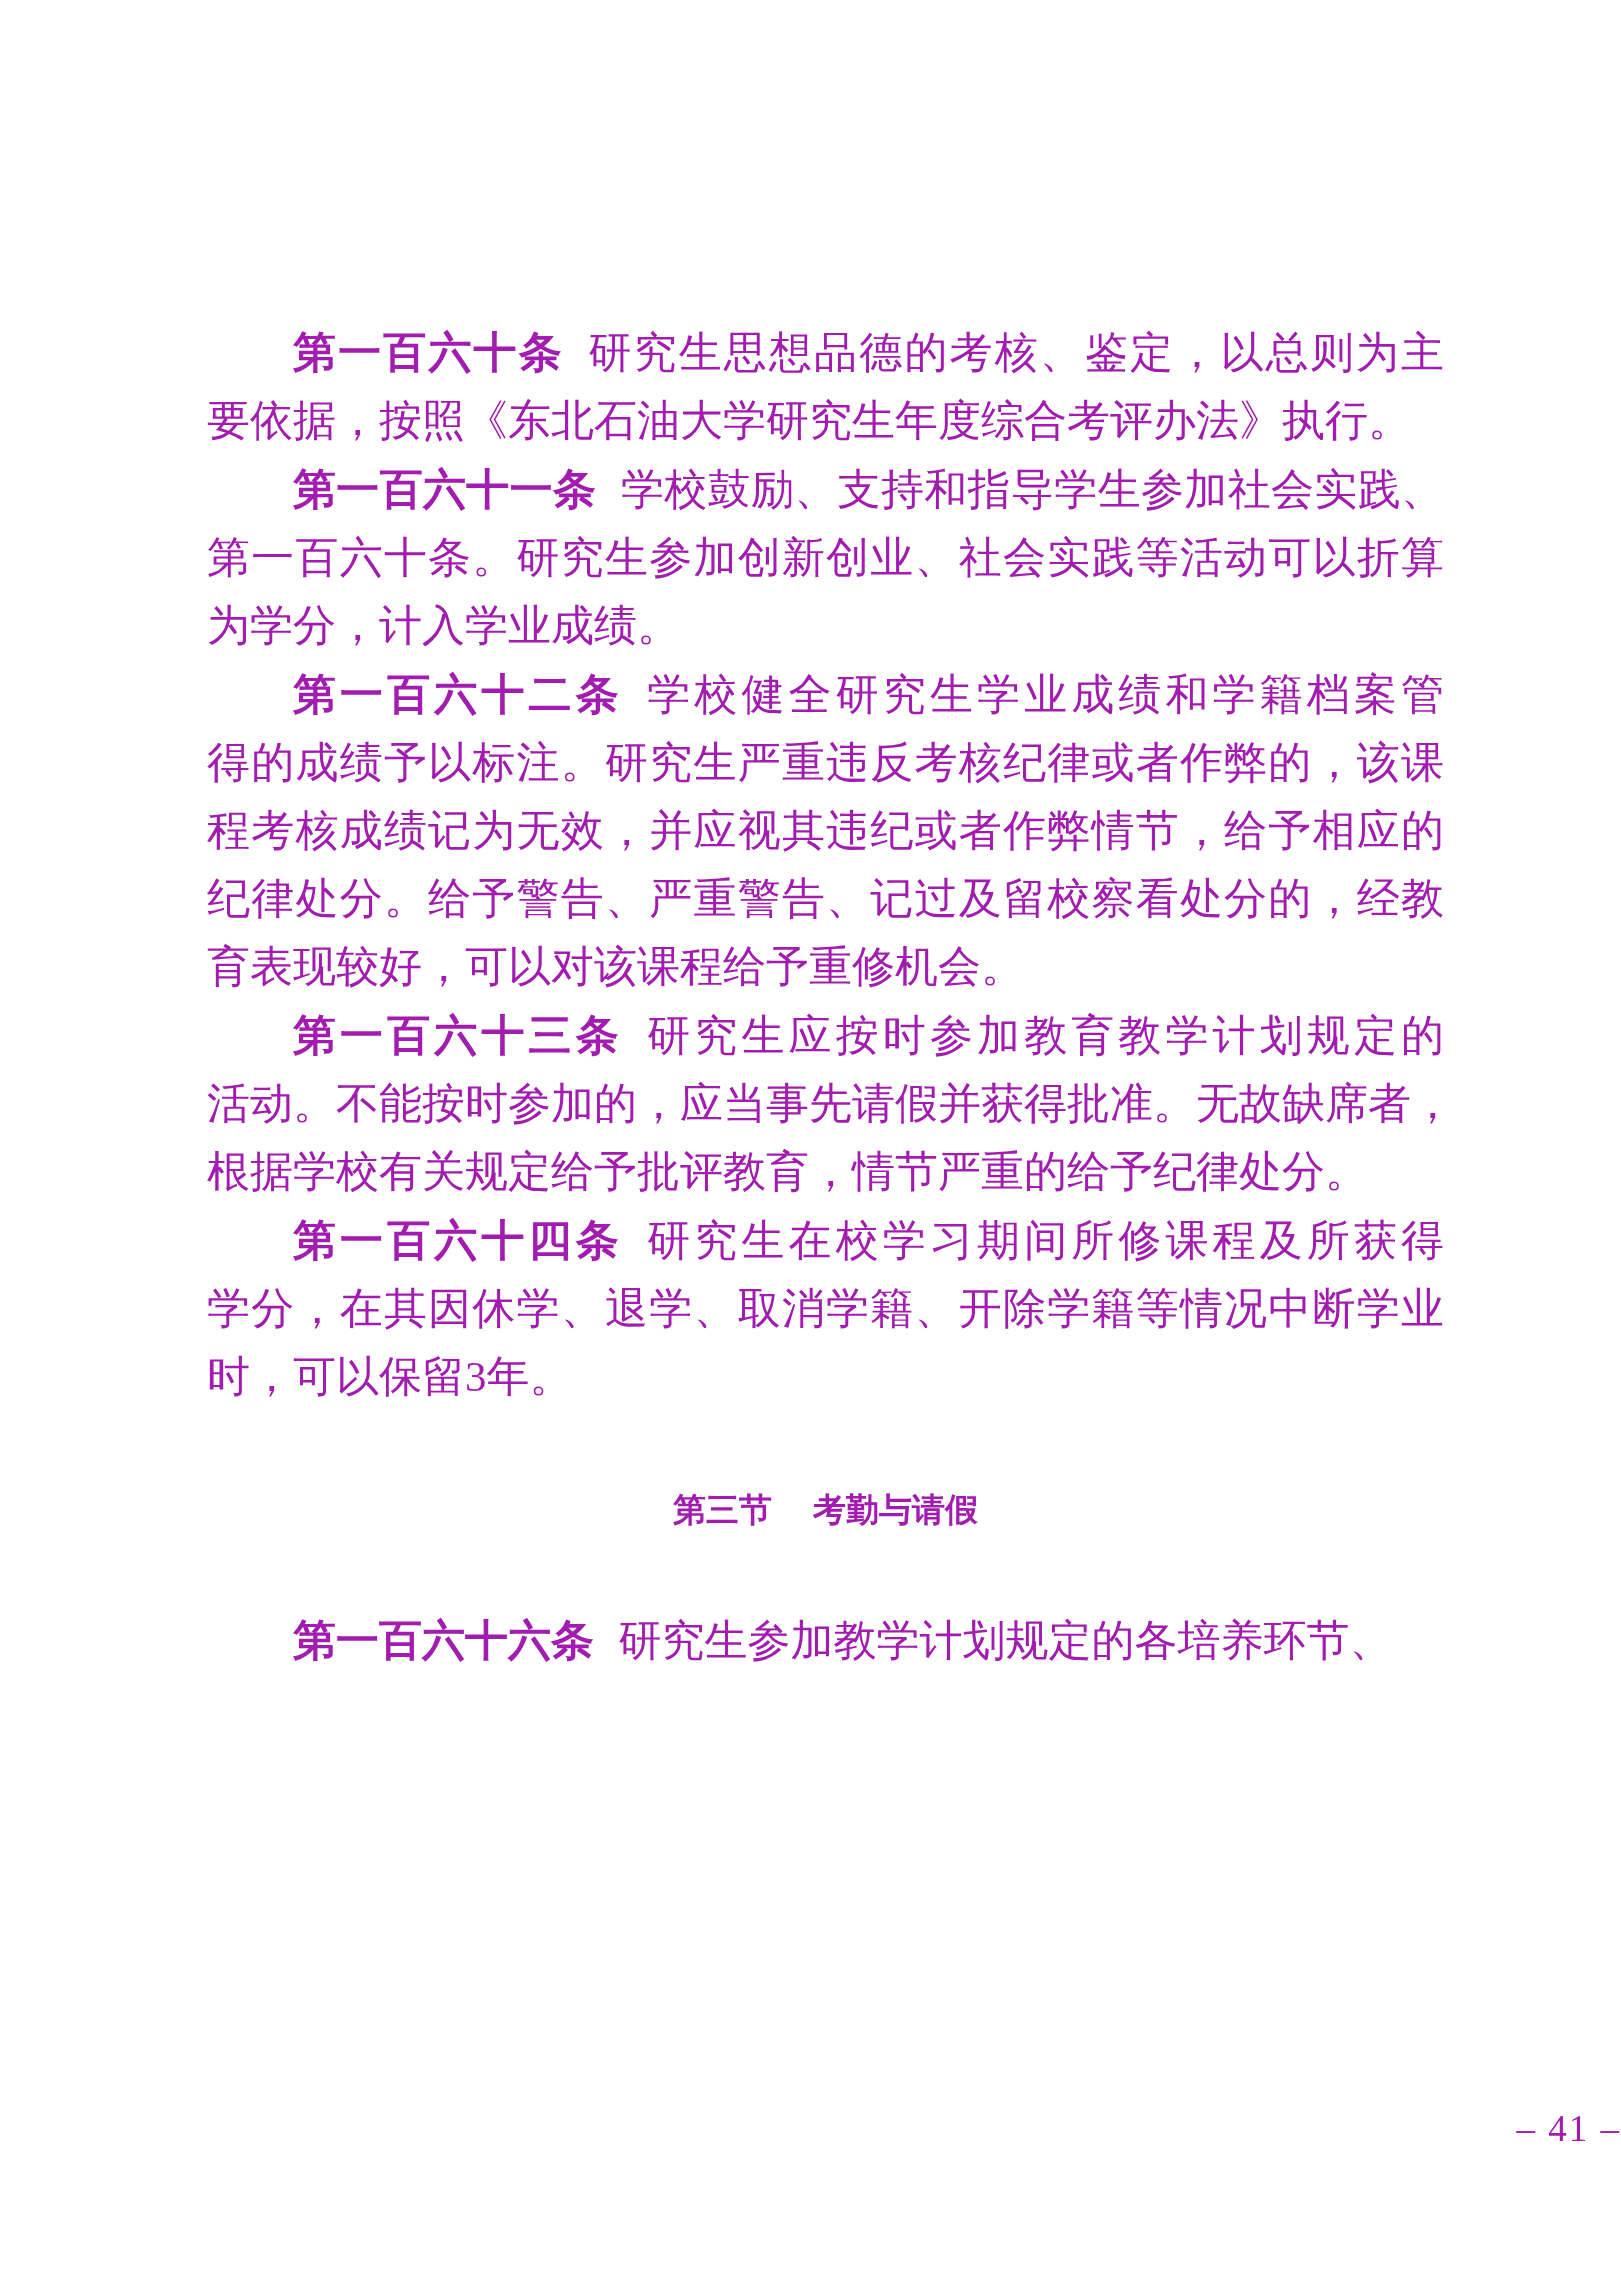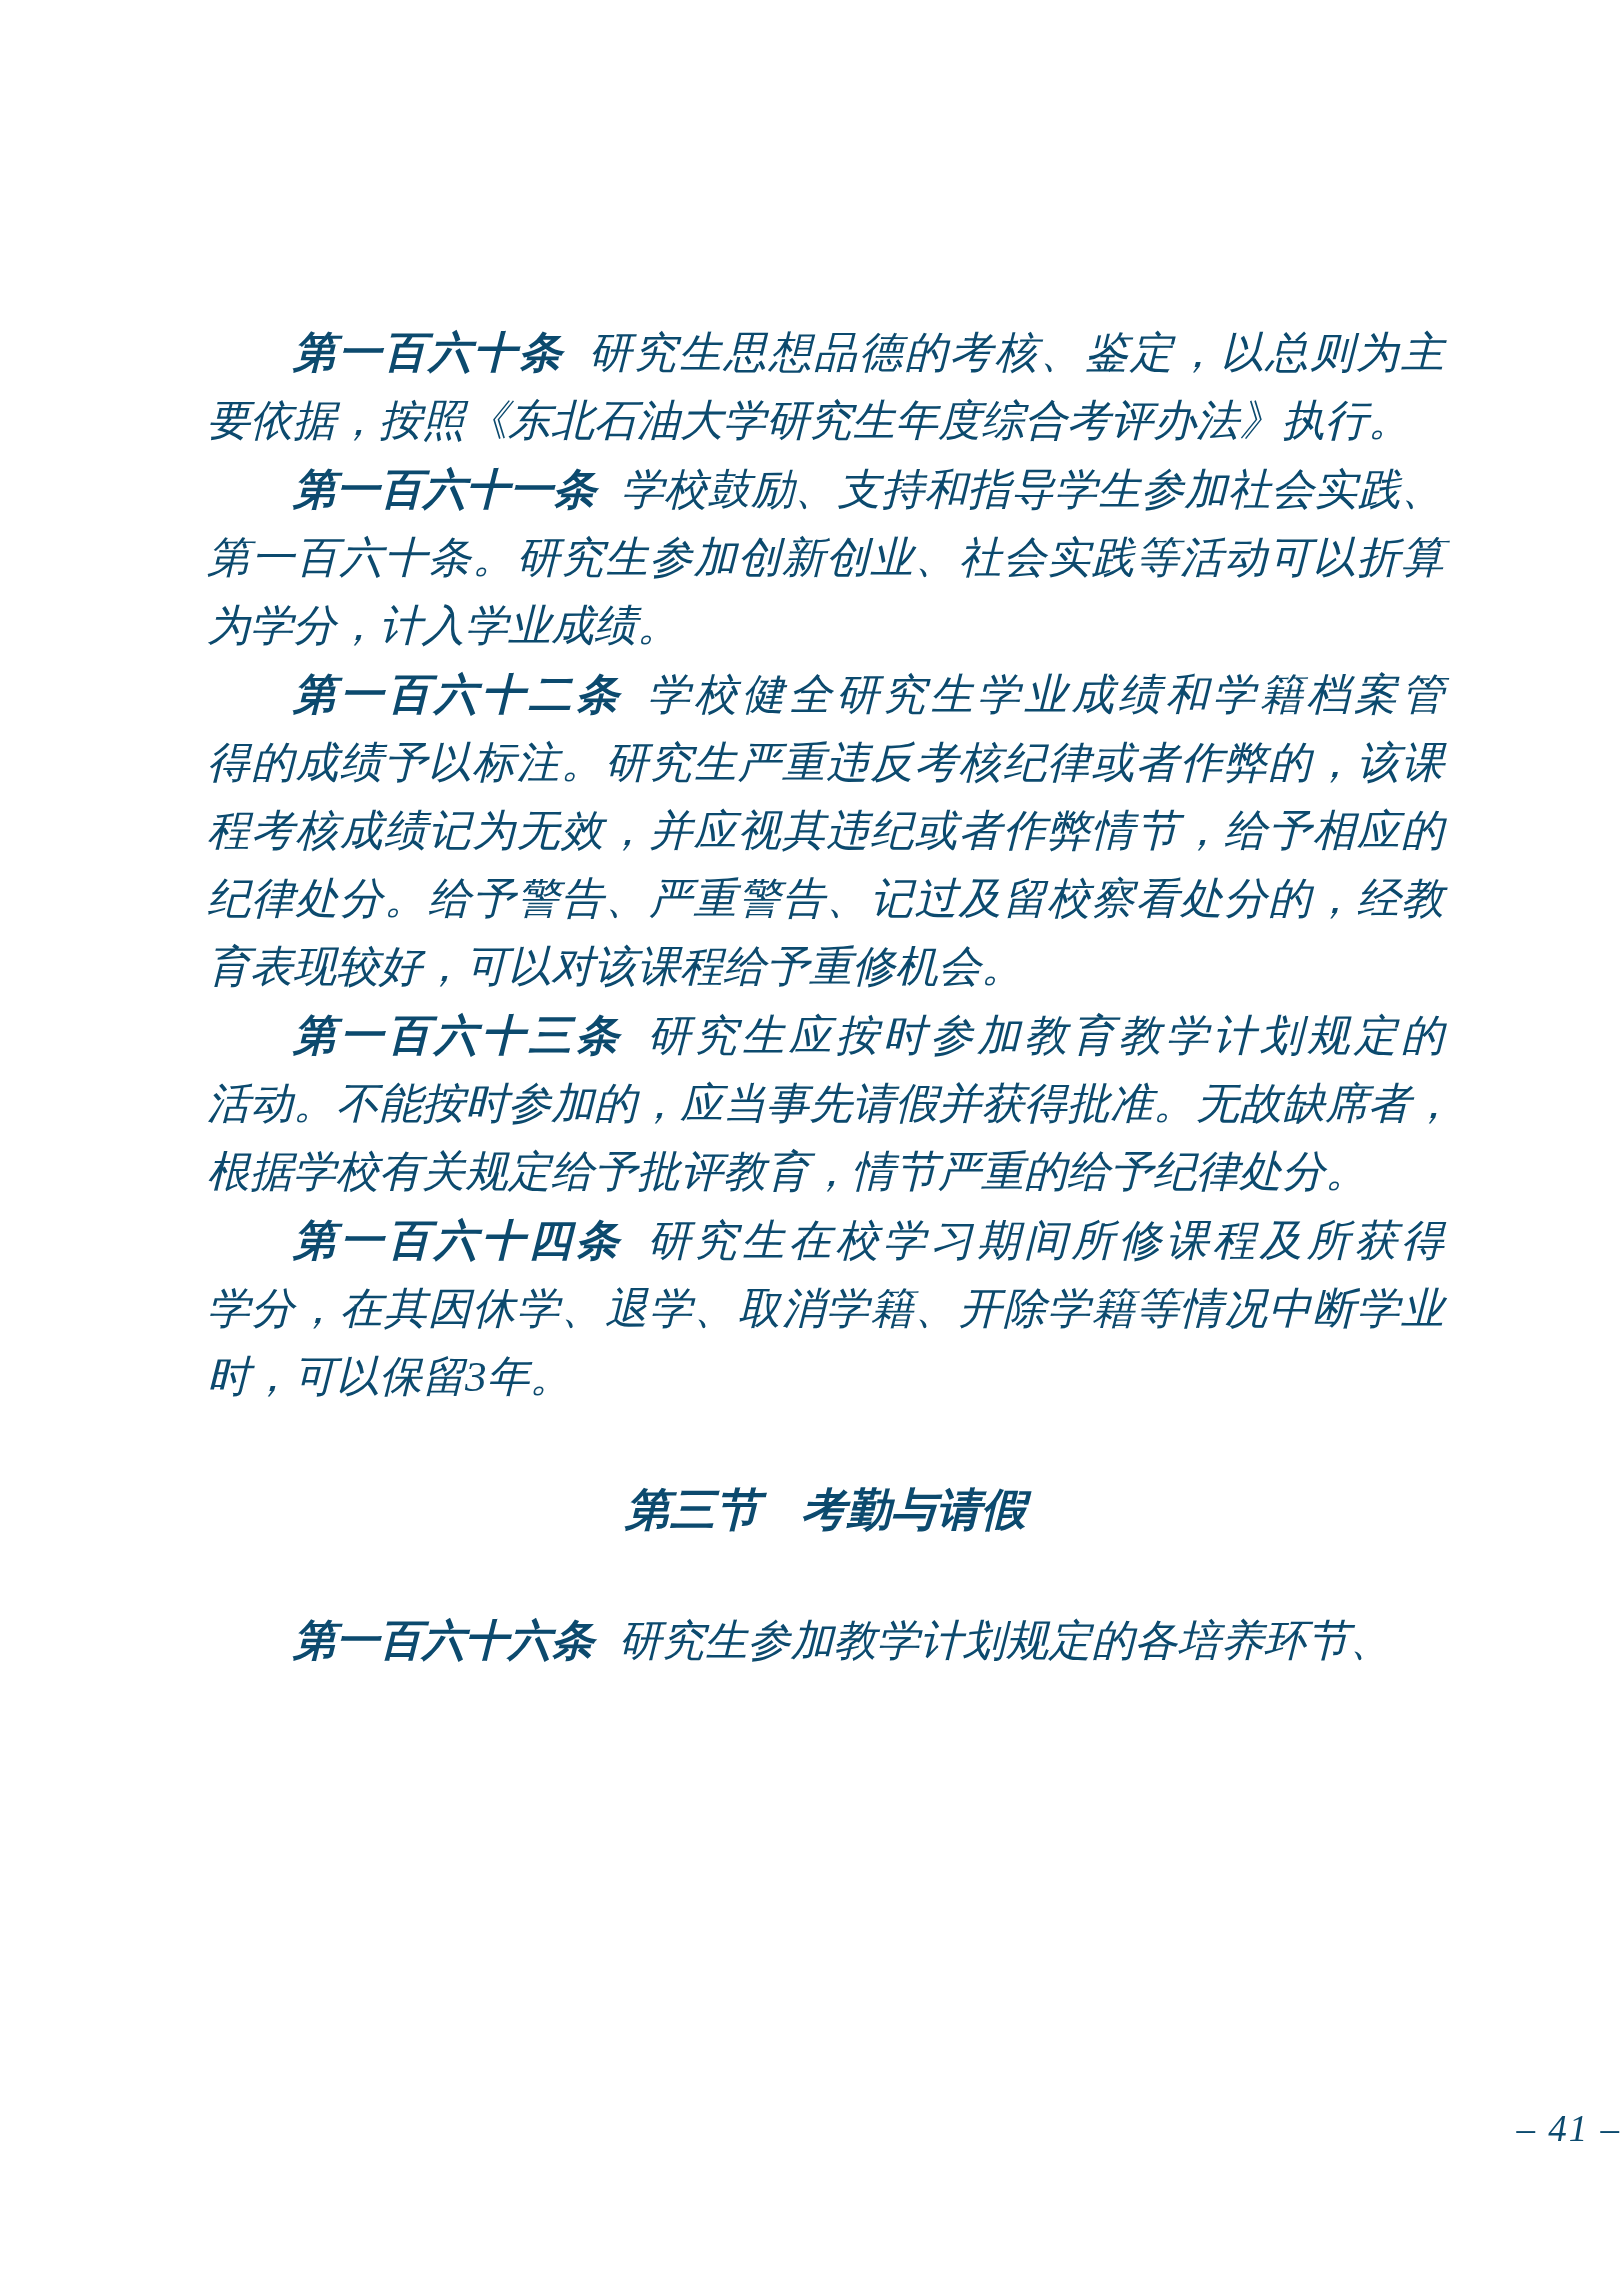--- a/index.html
+++ b/index.html
@@ -1,22 +1,21 @@
 <!DOCTYPE html>
 <html><head>
 <meta charset="utf-8">
 <style>
   html,body{margin:0;padding:0;background:#ffffff;}
   .page{
     position:relative;
     width:1621px;height:2293px;
     background:#ffffff;
-    color:#0c4a6e;
+    color:#a21caf;
     overflow:hidden;
-    font-style:italic;
   }
   .doc{
     position:absolute;
     left:207px;top:318px;width:1237px;
     font-family:"Liberation Serif","DejaVu Serif",serif;
     font-size:43px;
     line-height:68px;
   }
   .paragraph{margin:0;padding:0;}
   .line{
@@ -29,21 +28,21 @@
   .term{
     font-family:"Liberation Sans","DejaVu Sans",sans-serif;
     font-weight:700;
     margin-right:24.5px;
   }
   .section-heading{
     margin:65px 0 62px 0;
     text-align:center;
     font-family:"Liberation Sans","DejaVu Sans",sans-serif;
     font-weight:700;
-    font-size:45px;
+    font-size:33px;
     line-height:68px;
     white-space:nowrap;
   }
   .section-heading .num{margin-right:41px;}
   .page-number{
     position:absolute;
     left:0;top:2107px;width:1621px;
     text-align:right;
     font-family:"Liberation Serif","DejaVu Serif",serif;
     font-size:37px;

